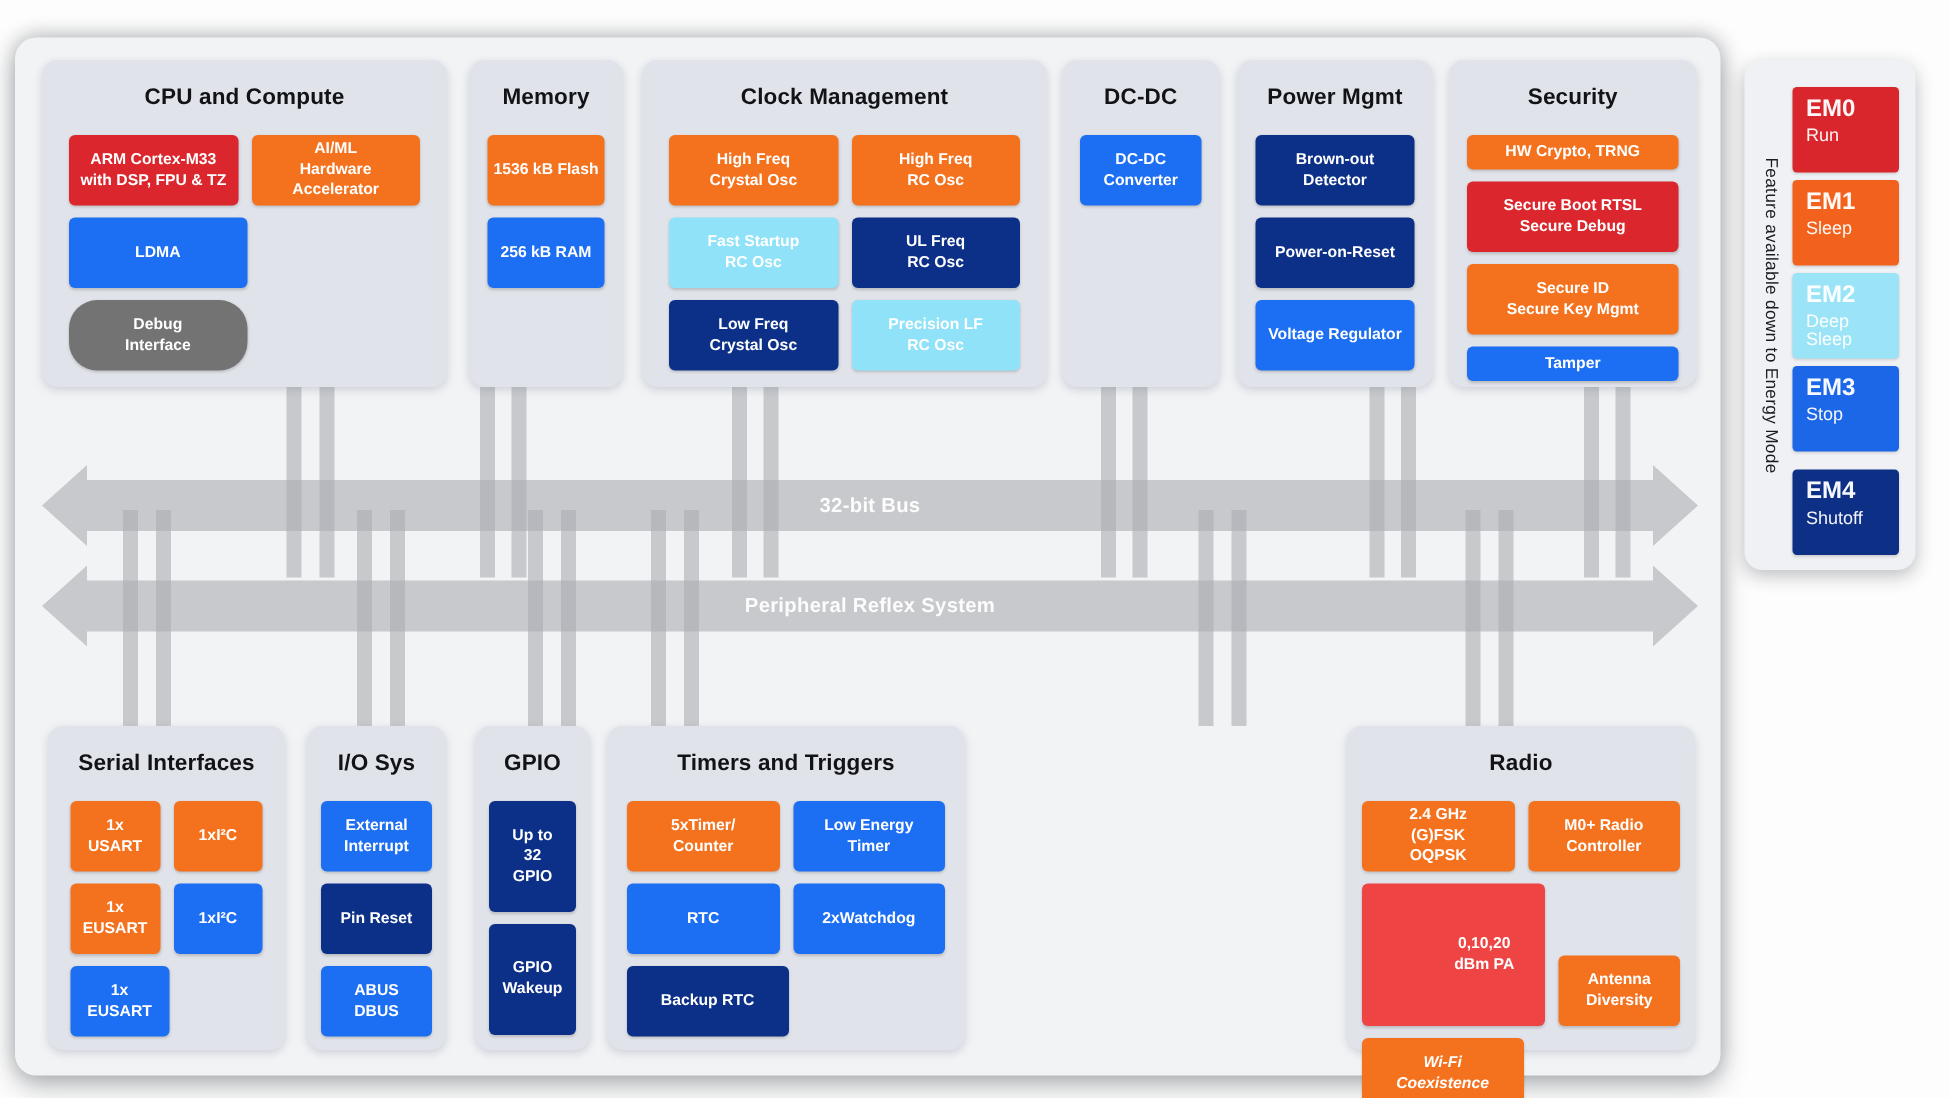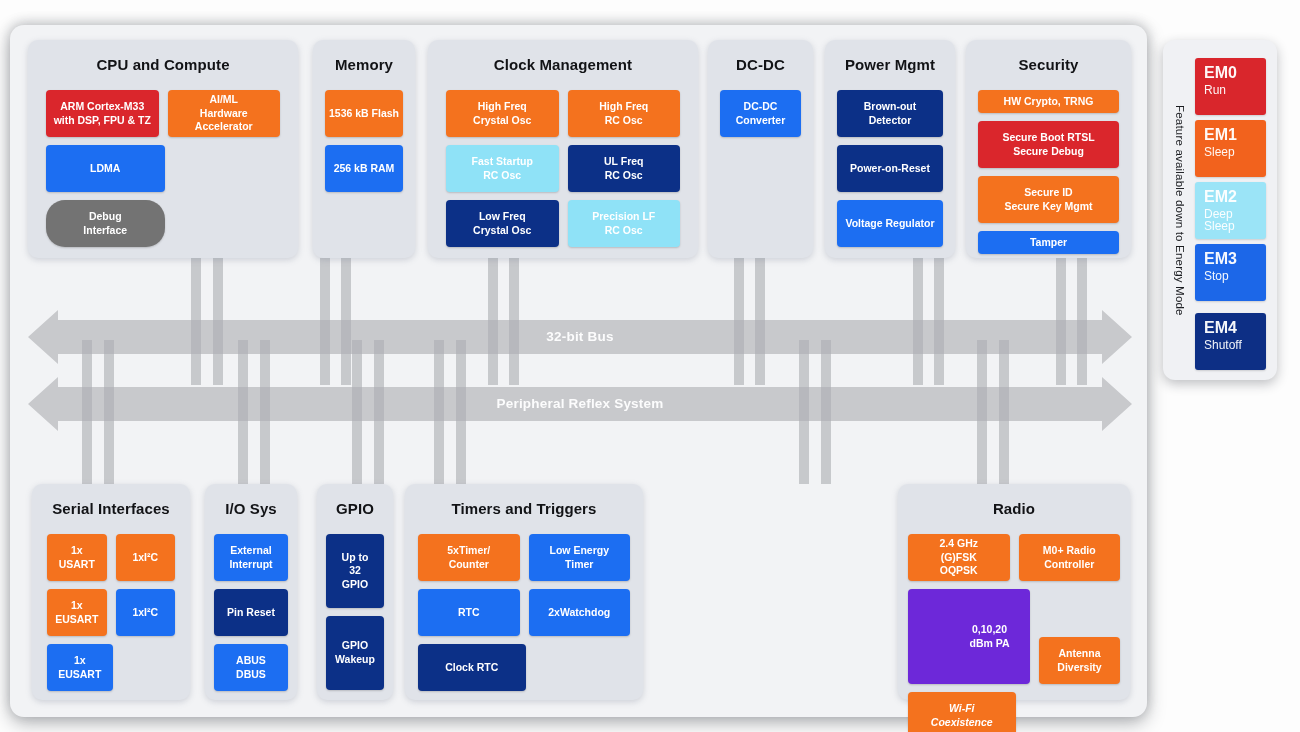--- a/index.html
+++ b/index.html
@@ -304,41 +304,41 @@
           <div class="brow">
             <div class="cell" style="background: rgb(28, 110, 242);">
               <span>RTC</span>
             </div>
             <div class="cell" style="background: rgb(28, 110, 242);">
               <span>2xWatchdog</span>
             </div>
           </div>
           <div class="brow">
             <div class="cell sz-half" style="background: rgb(12, 48, 135);">
-              <span>Clock RTC</span>
+              <span>Backup RTC</span>
             </div>
           </div>
         </div>
       </div>
       <div class="panel pos-radio row-bottom">
         <div class="panel-title">Radio</div>
         <div class="rows">
           <div class="brow">
             <div class="cell" style="background: rgb(244, 114, 30);">
               <span>2.4 GHz
 (G)FSK
 OQPSK</span>
             </div>
             <div class="cell" style="background: rgb(244, 114, 30);">
               <span>M0+ Radio
 Controller</span>
             </div>
           </div>
           <div class="brow">
-            <div class="cell" style="background: #6d28d9; padding-left: 44px;">
+            <div class="cell" style="background: #ef4444; padding-left: 44px;">
               <span>0,10,20
 dBm PA</span>
             </div>
             <div class="cell" style="background: rgb(244, 114, 30); margin-top: 48px;">
               <span>Antenna
 Diversity</span>
             </div>
           </div>
           <div class="brow">
             <div class="cell sz-half" style="background: rgb(244, 114, 30); font-style: italic;">

